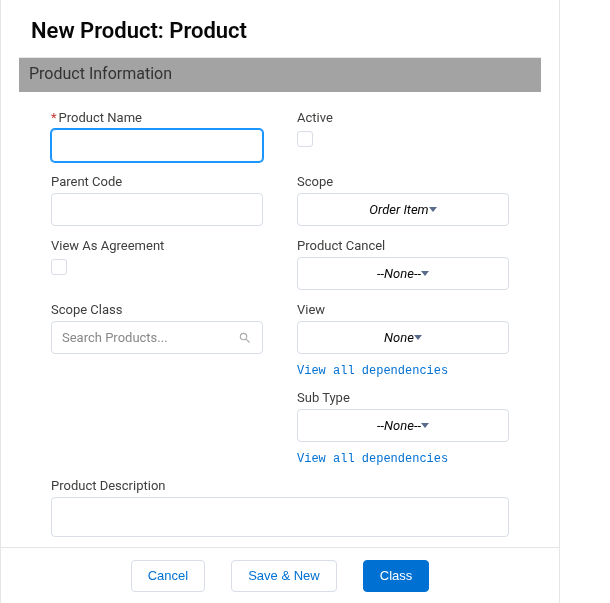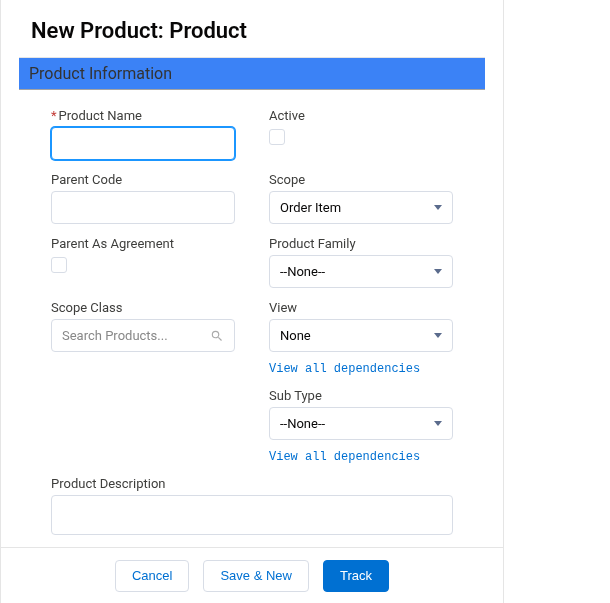--- a/index.html
+++ b/index.html
@@ -6,41 +6,41 @@
   body {
     font-family: -apple-system, BlinkMacSystemFont, "Segoe UI", Roboto, Helvetica, Arial, sans-serif;
     background: #fff;
     color: #080707;
     width: 610px;
     height: 603px;
     overflow: hidden;
     position: relative;
   }
   .modal {
-    width: 504px;
+    width: 560px;
     height: 603px;
     position: relative;
     border-right: 1px solid #e5e5e5;
     border-left: 1px solid #e5e5e5;
   }
   .content-scroll {
     padding: 0 18px 0 18px;
     height: 545px;
     overflow: hidden;
   }
   .page-title {
     font-size: 22px;
     font-weight: 600;
     padding: 18px 12px 14px 12px;
     color: #080707;
   }
   .section-header {
-    background: #3b82f6;
+    background: #a3a3a3;
     border-top: 1px solid #e5e5e5;
-    border-bottom: 1px solid #a3a3a3;
+    border-bottom: 3px solid #a3a3a3;
     padding: 6px 10px;
     font-size: 16px;
     color: #333;
   }
   .form-grid {
     display: grid;
     grid-template-columns: 1fr 1fr;
     column-gap: 34px;
     row-gap: 12px;
     padding: 18px 32px 0 32px;
@@ -69,22 +69,23 @@
     height: 33px;
     width: 100%;
   }
   .text-input.focused {
     border: 1px solid #1b96ff;
     box-shadow: 0 0 0 1px #1b96ff;
   }
   .select-input {
     display: flex;
     align-items: center;
-    justify-content: space-between;
+    justify-content: center;
     cursor: pointer;
+    font-style: italic;
   }
   .select-caret {
     width: 0; height: 0;
     border-left: 4px solid transparent;
     border-right: 4px solid transparent;
     border-top: 5px solid #5a6b8c;
   }
   .lookup-input {
     display: flex;
     align-items: center;
@@ -116,21 +117,21 @@
     resize: none;
   }
   .footer {
     position: absolute;
     left: 0; right: 0; bottom: 0;
     height: 56px;
     border-top: 1px solid #e5e5e5;
     display: flex;
     align-items: center;
     justify-content: center;
-    gap: 14px;
+    gap: 26px;
     background: #fff;
   }
   .btn {
     font-size: 13px;
     height: 32px;
     padding: 0 16px;
     border-radius: 4px;
     border: 1px solid #d8dde6;
     background: #fff;
     color: #0070d2;
@@ -177,26 +178,26 @@
 
       <div class="cell">
         <div class="label">Scope</div>
         <div class="select-input">
           <span>Order Item</span>
           <span class="select-caret"></span>
         </div>
       </div>
 
       <div class="cell">
-        <div class="label">Parent As Agreement</div>
+        <div class="label">View As Agreement</div>
         <div class="checkbox"></div>
       </div>
 
       <div class="cell">
-        <div class="label">Product Family</div>
+        <div class="label">Product Cancel</div>
         <div class="select-input">
           <span>--None--</span>
           <span class="select-caret"></span>
         </div>
       </div>
 
       <div class="cell">
         <div class="label">Scope Class</div>
         <div class="lookup-input">
           <span>Search Products...</span>
@@ -230,15 +231,15 @@
         <div class="label">Product Description</div>
         <textarea class="textarea" value="" style=""></textarea>
       </div>
 
     </div>
   </div>
 
   <div class="footer">
     <button class="btn">Cancel</button>
     <button class="btn">Save &amp; New</button>
-    <button class="btn primary">Track</button>
+    <button class="btn primary">Class</button>
   </div>
 </div>
 
 </body></html>

